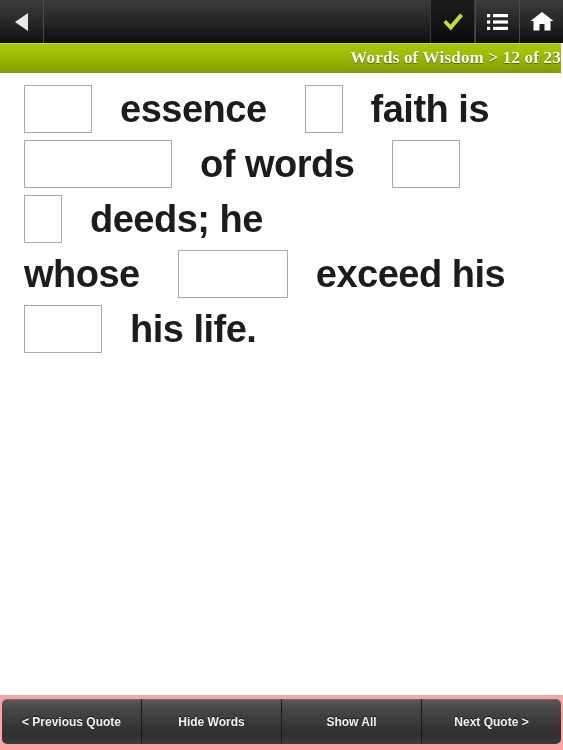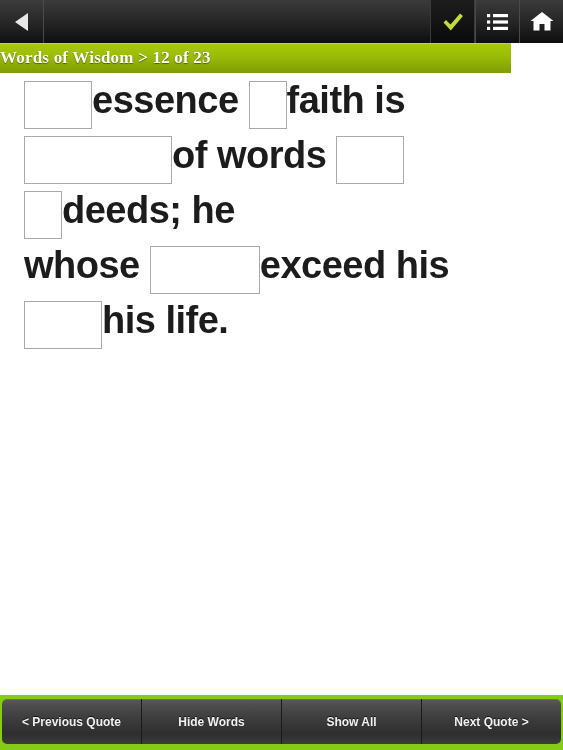--- a/index.html
+++ b/index.html
@@ -62,26 +62,26 @@
     background: linear-gradient(to bottom, #1d1d1d 0%, #141414 50%, #0a0a0a 100%);
     border-left: 1px solid #3a3a3a;
     border-right: 1px solid #3a3a3a;
   }
   .ico { display:block; }
 
   
   .titlebar {
     position: absolute;
     top: 43px; left: 0;
-    width: 511px;
+    width: 561px;
     height: 30px;
     background: linear-gradient(to bottom, #a8c80a 0%, #9cbe06 40%, #7f9c05 100%);
     display: flex;
     align-items: center;
-    justify-content: flex-start;
+    justify-content: flex-end;
     box-shadow: inset 0 1px 0 rgba(255,255,255,0.25);
   }
   .titlebar-text {
     font-family: "Liberation Serif", "DejaVu Serif", serif;
     font-weight: bold;
     font-size: 17px;
     color: #ffffff;
     letter-spacing: 0.2px;
     text-shadow: 0 1px 1px rgba(60,70,0,0.75);
   }
@@ -93,22 +93,23 @@
     width: 563px;
     height: 622px;
     background: #ffffff;
     overflow: hidden;
   }
   .quote {
     padding: 8px 0 0 24px;
   }
   .qline {
     display: flex;
-    align-items: flex-start;
+    align-items: center;
     height: 55px;
+    gap: 28px;
   }
   .qword {
     font-size: 38px;
     font-weight: bold;
     color: #1c1c1c;
     line-height: 1;
     letter-spacing: -0.5px;
     white-space: pre;
   }
   .blank {
@@ -126,21 +127,21 @@
     color: #4a4a4a;
     letter-spacing: 0.1px;
   }
 
   
   .bottombar {
     position: absolute;
     left: 0; top: 695px;
     width: 563px;
     height: 55px;
-    background: #84cc16;
+    background: #fca5a5;
     display: flex;
     align-items: stretch;
     padding: 4px 2px 6px 2px;
     box-sizing: border-box;
   }
   .bb-btn {
     flex: 1 1 0;
     display: flex;
     align-items: center;
     justify-content: center;

